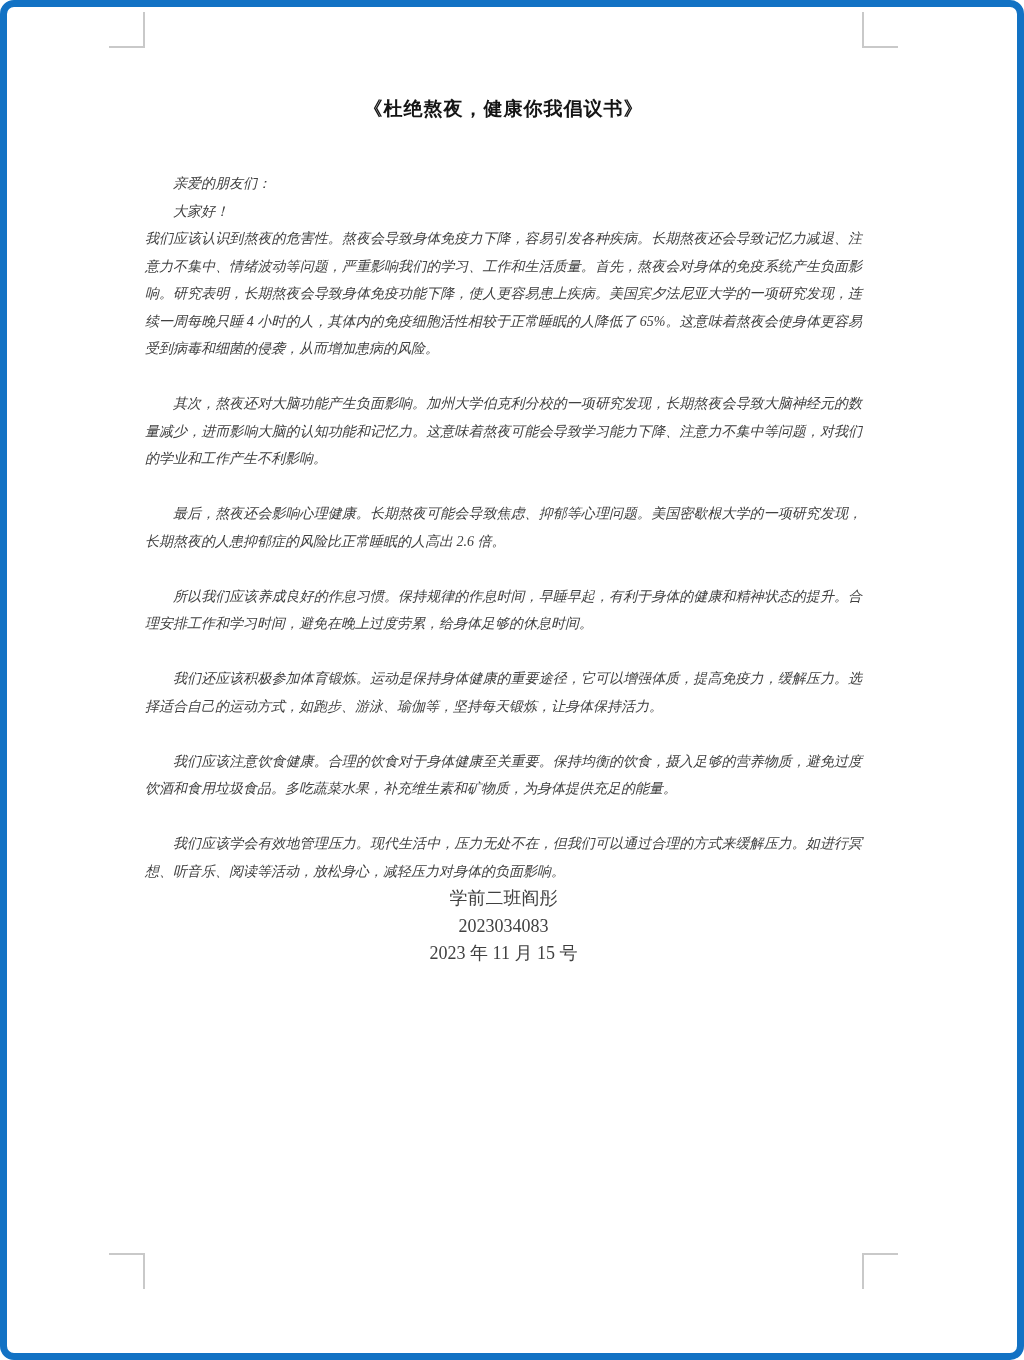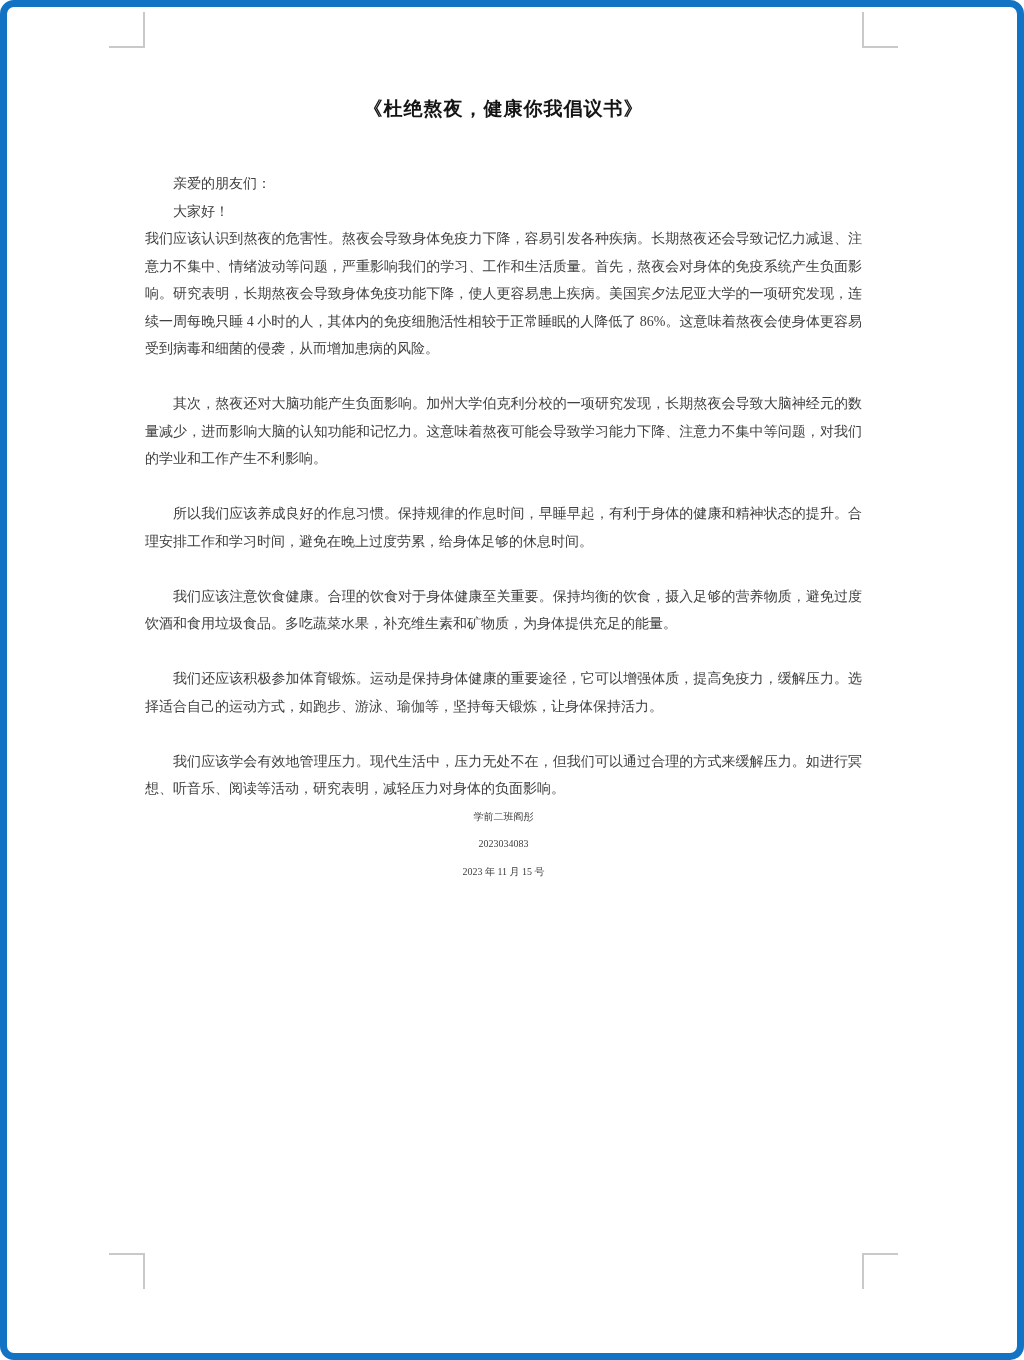--- a/index.html
+++ b/index.html
@@ -44,27 +44,27 @@
     line-height: 26px;
     color: #141414;
     letter-spacing: 1px;
   }
   .doc-body {
     margin-top: 48px;
     font-size: 14px;
     line-height: 27.5px;
     text-align: justify;
   }
-  .para { margin: 0; }
+  .para { margin: 0; font-style: italic; }
   .para.indent { text-indent: 2em; }
   .para.spaced { margin-top: 27.5px; }
   .signature {
     margin-top: 0;
     text-align: center;
-    font-size: 10px;
+    font-size: 18px;
     line-height: 27.5px;
   }
   .signature div { text-align: center; }
 </style>
 </head>
 <body>
 
 <div class="page-frame" style="border-color: rgb(18, 114, 196);"></div>
 
 <div class="crop-mark crop-tl" style="border-color: rgb(201, 201, 201);"></div>
@@ -73,26 +73,27 @@
 <div class="crop-mark crop-br" style="border-color: rgb(201, 201, 201);"></div>
 
 <div class="doc" style="color: rgb(64, 64, 64);">
   <div class="doc-title" style="color: rgb(20, 20, 20);">《杜绝熬夜，健康你我倡议书》</div>
 
   <div class="doc-body">
     <p class="para indent">亲爱的朋友们：</p>
     <p class="para indent">大家好！</p>
 
     <div id="paragraphs">
-        <p class="para">我们应该认识到熬夜的危害性。熬夜会导致身体免疫力下降，容易引发各种疾病。长期熬夜还会导致记忆力减退、注意力不集中、情绪波动等问题，严重影响我们的学习、工作和生活质量。首先，熬夜会对身体的免疫系统产生负面影响。研究表明，长期熬夜会导致身体免疫功能下降，使人更容易患上疾病。美国宾夕法尼亚大学的一项研究发现，连续一周每晚只睡 4 小时的人，其体内的免疫细胞活性相较于正常睡眠的人降低了 86%。这意味着熬夜会使身体更容易受到病毒和细菌的侵袭，从而增加患病的风险。</p>
+        <p class="para">我们应该认识到熬夜的危害性。熬夜会导致身体免疫力下降，容易引发各种疾病。长期熬夜还会导致记忆力减退、注意力不集中、情绪波动等问题，严重影响我们的学习、工作和生活质量。首先，熬夜会对身体的免疫系统产生负面影响。研究表明，长期熬夜会导致身体免疫功能下降，使人更容易患上疾病。美国宾夕法尼亚大学的一项研究发现，连续一周每晚只睡 4 小时的人，其体内的免疫细胞活性相较于正常睡眠的人降低了 65%。这意味着熬夜会使身体更容易受到病毒和细菌的侵袭，从而增加患病的风险。</p>
         <p class="para indent spaced">其次，熬夜还对大脑功能产生负面影响。加州大学伯克利分校的一项研究发现，长期熬夜会导致大脑神经元的数量减少，进而影响大脑的认知功能和记忆力。这意味着熬夜可能会导致学习能力下降、注意力不集中等问题，对我们的学业和工作产生不利影响。</p>
+        <p class="para indent spaced">最后，熬夜还会影响心理健康。长期熬夜可能会导致焦虑、抑郁等心理问题。美国密歇根大学的一项研究发现，长期熬夜的人患抑郁症的风险比正常睡眠的人高出 2.6 倍。</p>
         <p class="para indent spaced">所以我们应该养成良好的作息习惯。保持规律的作息时间，早睡早起，有利于身体的健康和精神状态的提升。合理安排工作和学习时间，避免在晚上过度劳累，给身体足够的休息时间。</p>
+        <p class="para indent spaced">我们还应该积极参加体育锻炼。运动是保持身体健康的重要途径，它可以增强体质，提高免疫力，缓解压力。选择适合自己的运动方式，如跑步、游泳、瑜伽等，坚持每天锻炼，让身体保持活力。</p>
         <p class="para indent spaced">我们应该注意饮食健康。合理的饮食对于身体健康至关重要。保持均衡的饮食，摄入足够的营养物质，避免过度饮酒和食用垃圾食品。多吃蔬菜水果，补充维生素和矿物质，为身体提供充足的能量。</p>
-        <p class="para indent spaced">我们还应该积极参加体育锻炼。运动是保持身体健康的重要途径，它可以增强体质，提高免疫力，缓解压力。选择适合自己的运动方式，如跑步、游泳、瑜伽等，坚持每天锻炼，让身体保持活力。</p>
-        <p class="para indent spaced">我们应该学会有效地管理压力。现代生活中，压力无处不在，但我们可以通过合理的方式来缓解压力。如进行冥想、听音乐、阅读等活动，研究表明，减轻压力对身体的负面影响。</p>
+        <p class="para indent spaced">我们应该学会有效地管理压力。现代生活中，压力无处不在，但我们可以通过合理的方式来缓解压力。如进行冥想、听音乐、阅读等活动，放松身心，减轻压力对身体的负面影响。</p>
       </div>
 
     <div class="signature">
       <div>学前二班阎彤</div>
       <div>2023034083</div>
       <div>2023 年 11 月 15 号</div>
     </div>
   </div>
 </div>
 

